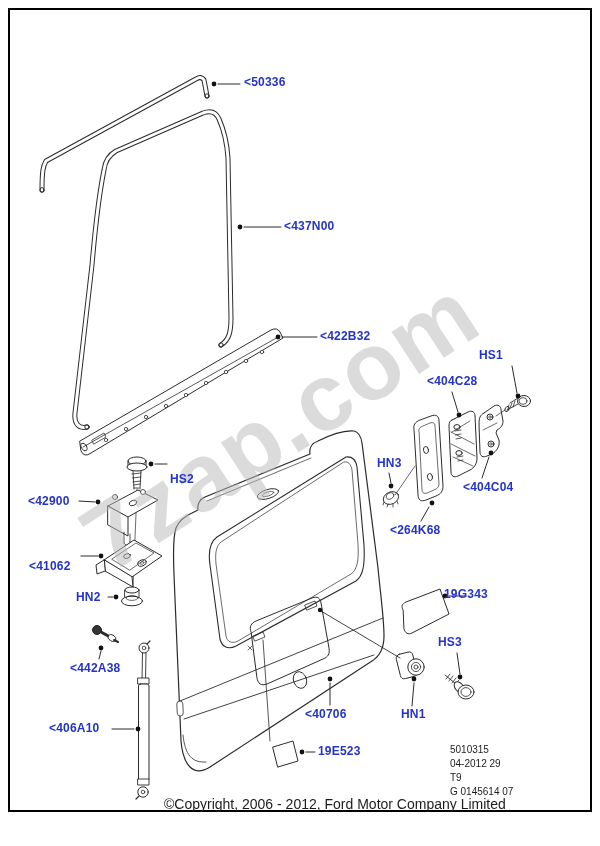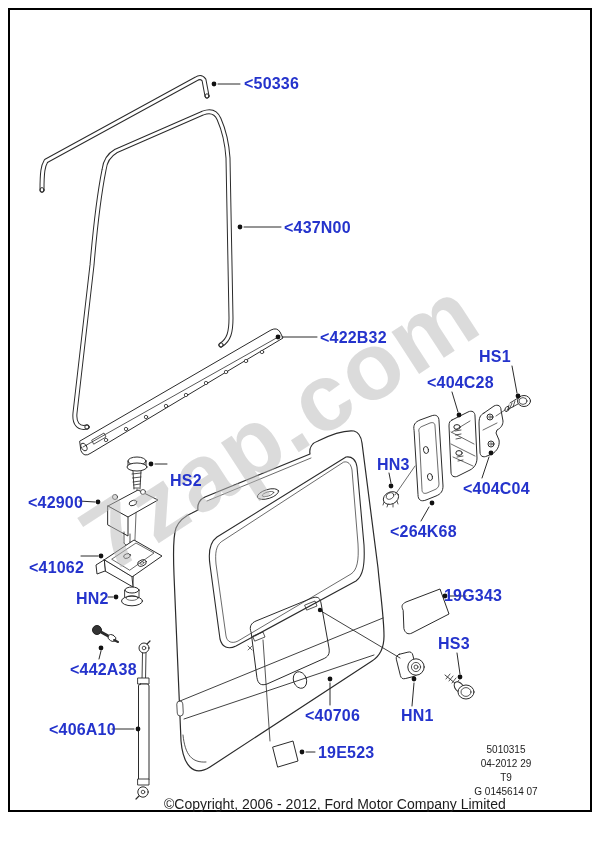--- a/index.html
+++ b/index.html
@@ -4,23 +4,23 @@
 <style>
   html,body{margin:0;padding:0;background:#fff;}
   .stage{position:relative;width:600px;height:846px;background:#ffffff;overflow:hidden;
          font-family:"Liberation Sans",sans-serif;}
   .frame{position:absolute;left:8px;top:8px;right:8px;bottom:34px;border:2px solid #000;}
   svg.art{position:absolute;left:0;top:0;z-index:1;}
   .watermark{position:absolute;left:10px;top:368px;width:540px;height:115px;z-index:2;
              text-align:center;font-size:95px;font-weight:bold;letter-spacing:2px;
              color:#b9b9b9;opacity:0.5;transform:rotate(-33deg);line-height:115px;
              pointer-events:none;white-space:nowrap;}
-  .part-label{position:absolute;z-index:3;color:#2433cc;font-size:16px;font-weight:bold;
+  .part-label{position:absolute;z-index:3;color:#2433cc;font-size:12px;font-weight:bold;
               white-space:nowrap;letter-spacing:0.2px;}
-  .doc-block{position:absolute;left:450px;top:743px;width:112px;z-index:3;text-align:center;
+  .doc-block{position:absolute;left:450px;top:743px;width:112px;z-index:3;
              font-size:10px;color:#1c1c1c;line-height:14px;}
   .copyright{position:absolute;left:164px;top:796px;z-index:3;font-size:14px;color:#1c1c1c;}
   path,rect,ellipse,circle,line,polygon{vector-effect:non-scaling-stroke;}
 </style>
 </head>
 <body>
 
 <div class="stage">
 
   <svg class="art" width="600" height="846" viewBox="0 0 600 846" fill="none" stroke="#2b2b2b" stroke-width="1" stroke-linejoin="round" stroke-linecap="round">

